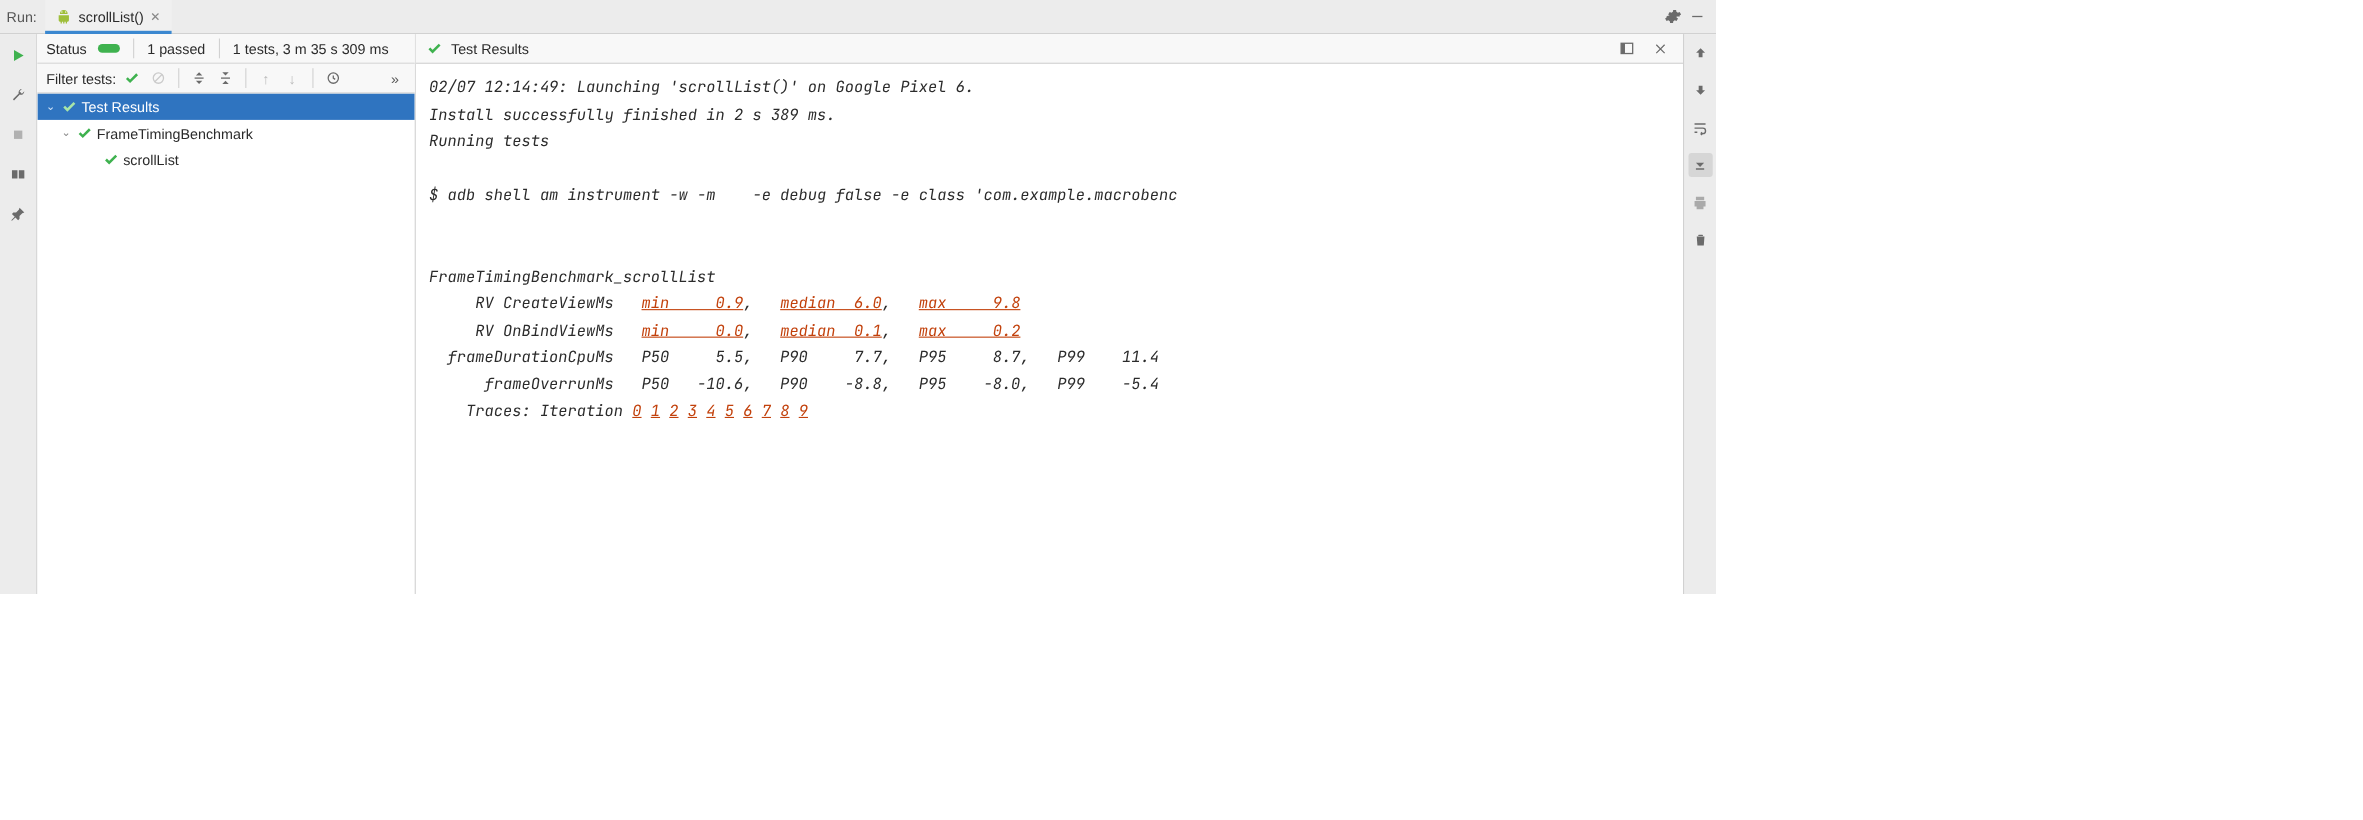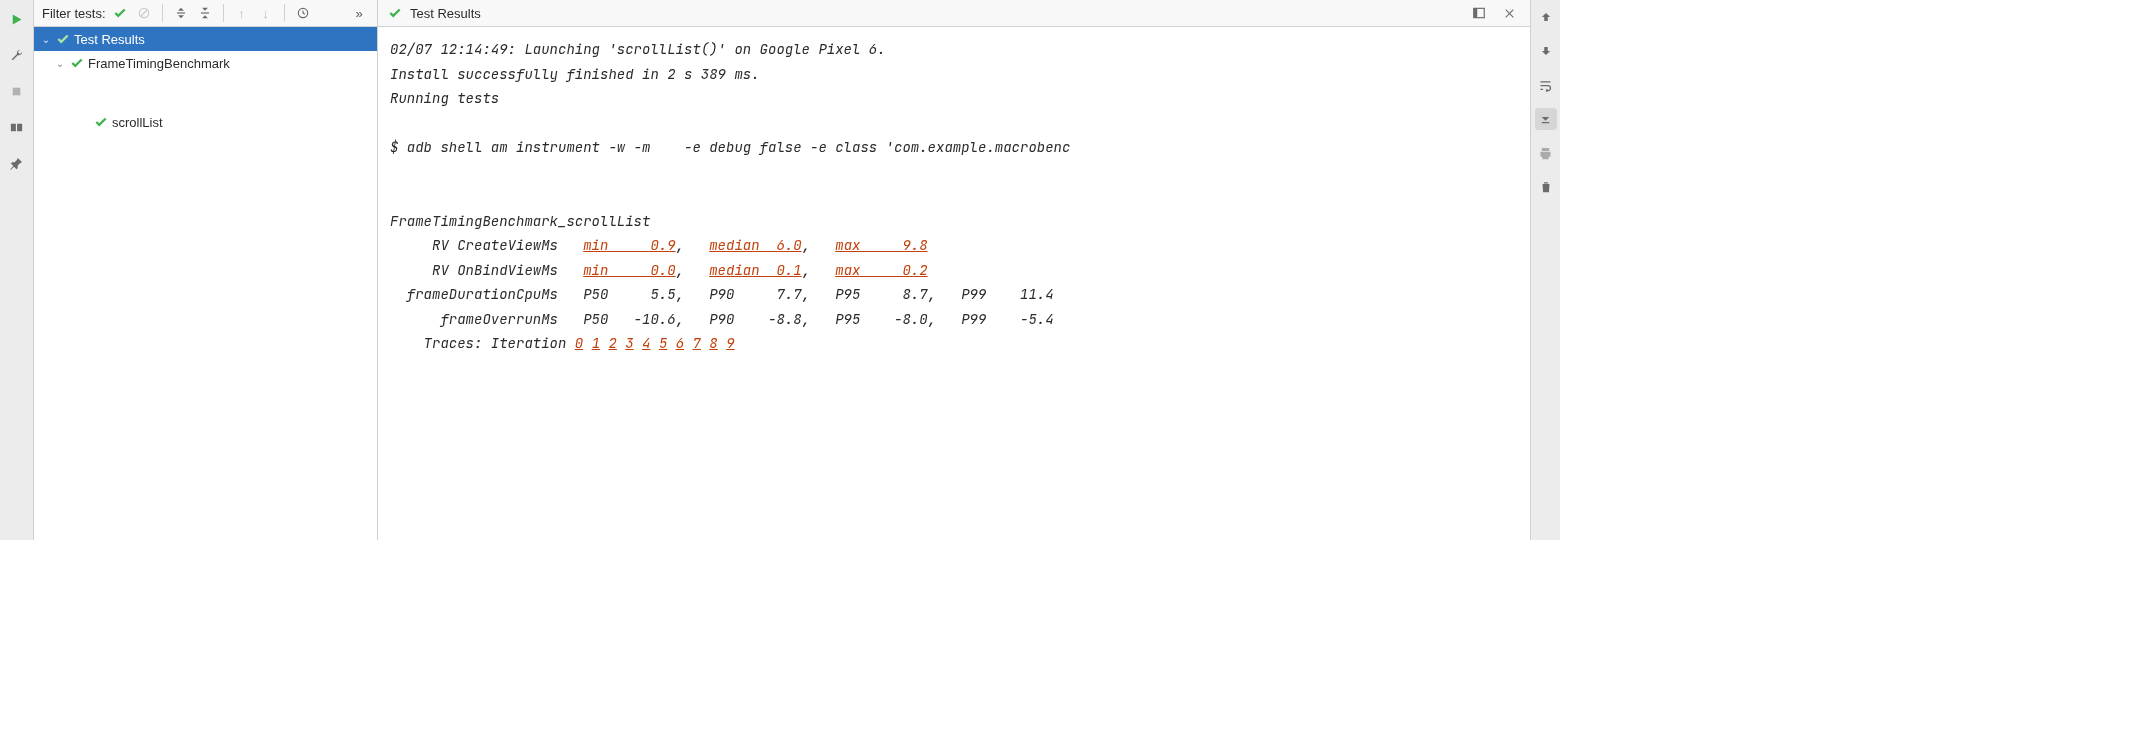--- a/index.html
+++ b/index.html
@@ -68,21 +68,21 @@
     background:#fafafa; border-bottom:1px solid #eee;
   }
 
   .tree { flex:1; overflow:auto; font-size:13px; }
   .tree-row { display:flex; align-items:center; height:24px; padding:0 6px; gap:4px; cursor:pointer; white-space:nowrap;}
   .tree-row.selected { background:#2f74c0; color:#fff; }
   .tree-row.selected .ok-ico path { stroke:#a8e6a8; }
   .chev { width:12px; text-align:center; font-size:10px; color:#888;}
   .tree-row.selected .chev{ color:#cfe3f7;}
   .indent-1 { padding-left: 20px; }
-  .indent-2 { padding-left: 44px; margin-top: 35px; }
+  .indent-2 { padding-left: 44px; }
   .ok-ico { width:14px;height:14px;flex:none; }
 
   
   .right { flex:1; display:flex; min-width:0; }
   .right-main { flex:1; display:flex; flex-direction:column; min-width:0; }
   .crumb-bar {
     display:flex; align-items:center; height:27px; background:#f8f8f8;
     border-bottom:1px solid #d1d1d1; padding:0 10px; gap:8px; font-size:13px;
   }
   .console {
@@ -98,20 +98,45 @@
     display:flex; flex-direction:column; align-items:center; padding:6px 0; gap:12px;
   }
   .right-rail .icon-btn.active { background:#d6d6d6; }
 
   svg { display:block; }
 </style>
 </head>
 <body>
 
 <div class="panel">
+  <div class="topbar">
+    <span class="label">Run:</span>
+    <div class="tab active">
+      <span>
+        <svg width="14" height="14" viewBox="0 0 24 24">
+            <path fill="#9fbf3b" d="M6 8a6 6 0 0112 0H6zm-2 2h16v8a2 2 0 01-2 2h-1v3h-2v-3h-2v3H11v-3H9v3H7v-3H6a2 2 0 01-2-2v-8z"></path>
+            <circle cx="9" cy="5" r="1" fill="#fff"></circle>
+            <circle cx="15" cy="5" r="1" fill="#fff"></circle>
+          </svg>
+      </span>
+      <span>scrollList()</span>
+      <span class="close">✕</span>
+    </div>
+    <div class="spacer"></div>
+    <div class="icon-btn">
+      <svg width="16" height="16" viewBox="0 0 24 24">
+          <path fill="#6b6b6b" d="M12 8a4 4 0 100 8 4 4 0 000-8zm9 4a7 7 0 00-.1-1.2l2-1.6-2-3.4-2.4 1a7 7 0 00-2-1.2l-.4-2.6h-4l-.4 2.6a7 7 0 00-2 1.2l-2.4-1-2 3.4 2 1.6A7 7 0 003 12a7 7 0 00.1 1.2l-2 1.6 2 3.4 2.4-1a7 7 0 002 1.2l.4 2.6h4l.4-2.6a7 7 0 002-1.2l2.4 1 2-3.4-2-1.6c.07-.4.1-.8.1-1.2z"></path>
+        </svg>
+    </div>
+    <div class="icon-btn">
+      <svg width="14" height="14" viewBox="0 0 24 24">
+          <rect x="4" y="11" width="16" height="2" fill="#6b6b6b"></rect>
+        </svg>
+    </div>
+  </div>
 
   <div class="body">
 
     <div class="rail">
       <div class="icon-btn">
         <svg width="15" height="15" viewBox="0 0 24 24">
             <path fill="#3fb24f" d="M6 4l14 8-14 8z"></path>
           </svg>
       </div>
       <div class="icon-btn">
@@ -131,20 +156,28 @@
           </svg>
       </div>
       <div class="icon-btn">
         <svg width="15" height="15" viewBox="0 0 24 24">
             <path fill="#6b6b6b" d="M14 3l7 7-3 1-4 4v4l-2 2-4-4-5 5-1-1 5-5-4-4 2-2h4l4-4 1-3z"></path>
           </svg>
       </div>
     </div>
 
     <div class="mid">
+      <div class="statusbar">
+        <span>Status</span>
+        <span class="status-pill"></span>
+        <span class="sep"></span>
+        <span>1 passed</span>
+        <span class="sep"></span>
+        <span>1 tests, 3 m 35 s 309 ms</span>
+      </div>
 
       <div class="filterbar">
         <span>Filter tests:</span>
         <div class="tool-ico green">
           <svg width="14" height="14" viewBox="0 0 24 24">
               <path fill="none" stroke="#3fb24f" stroke-width="4" d="M4 12l5 5L20 6"></path>
             </svg>
         </div>
         <div class="tool-ico disabled">
           <svg width="14" height="14" viewBox="0 0 24 24">

